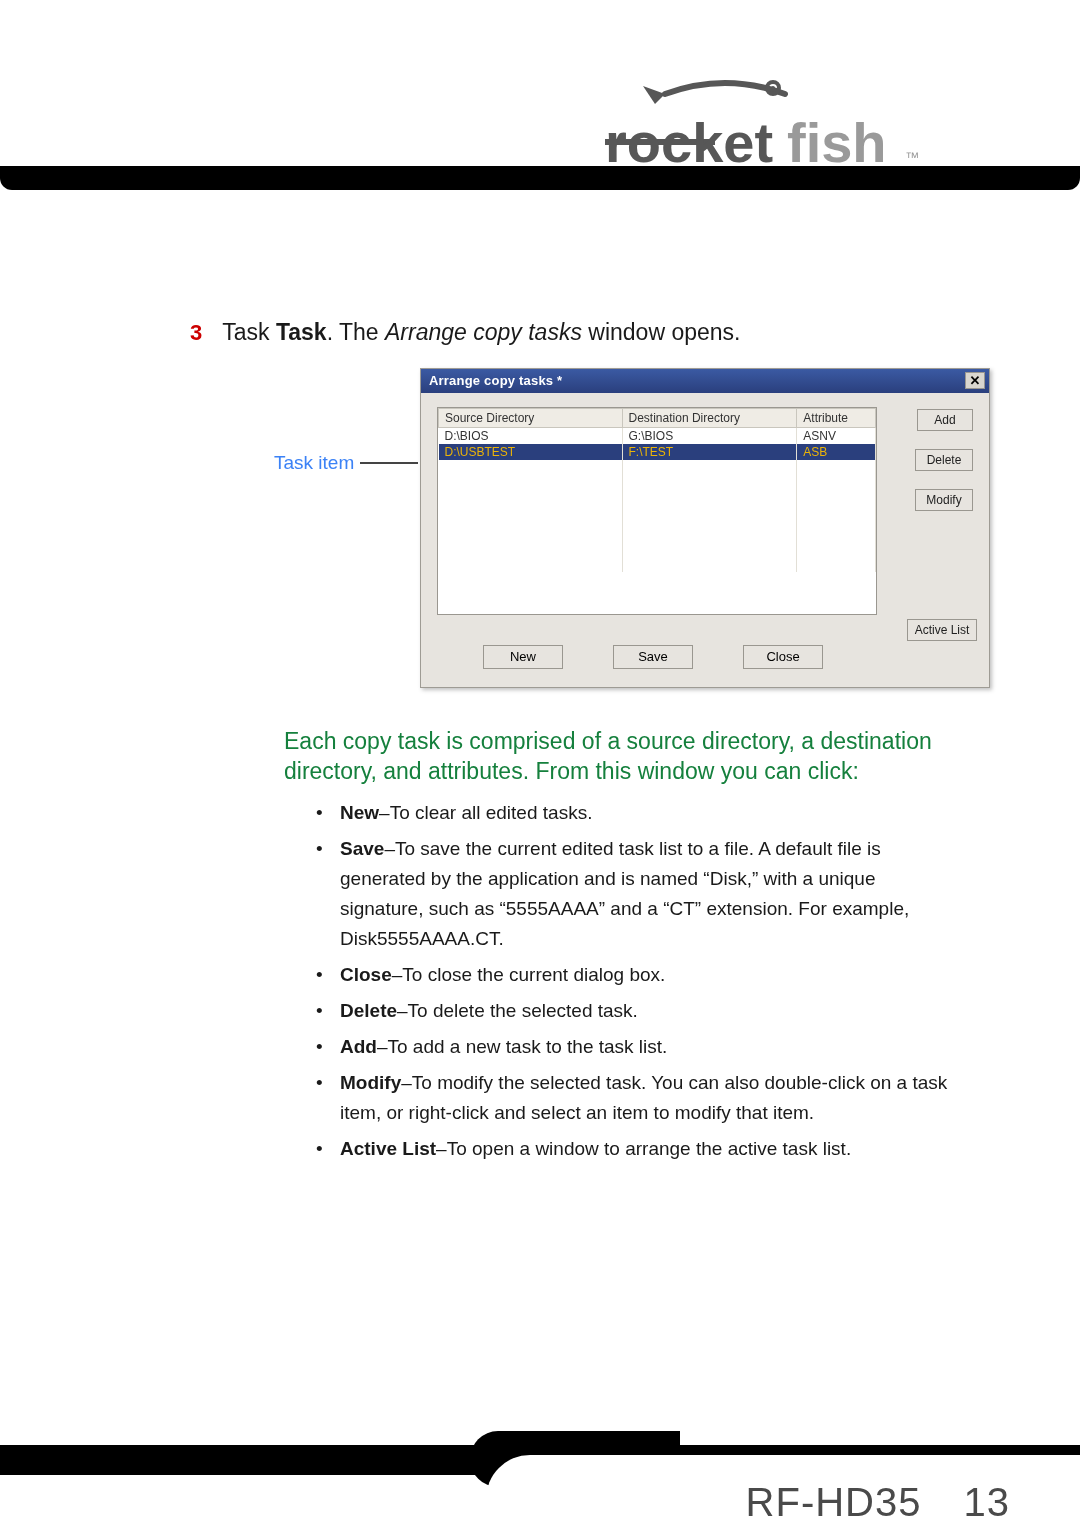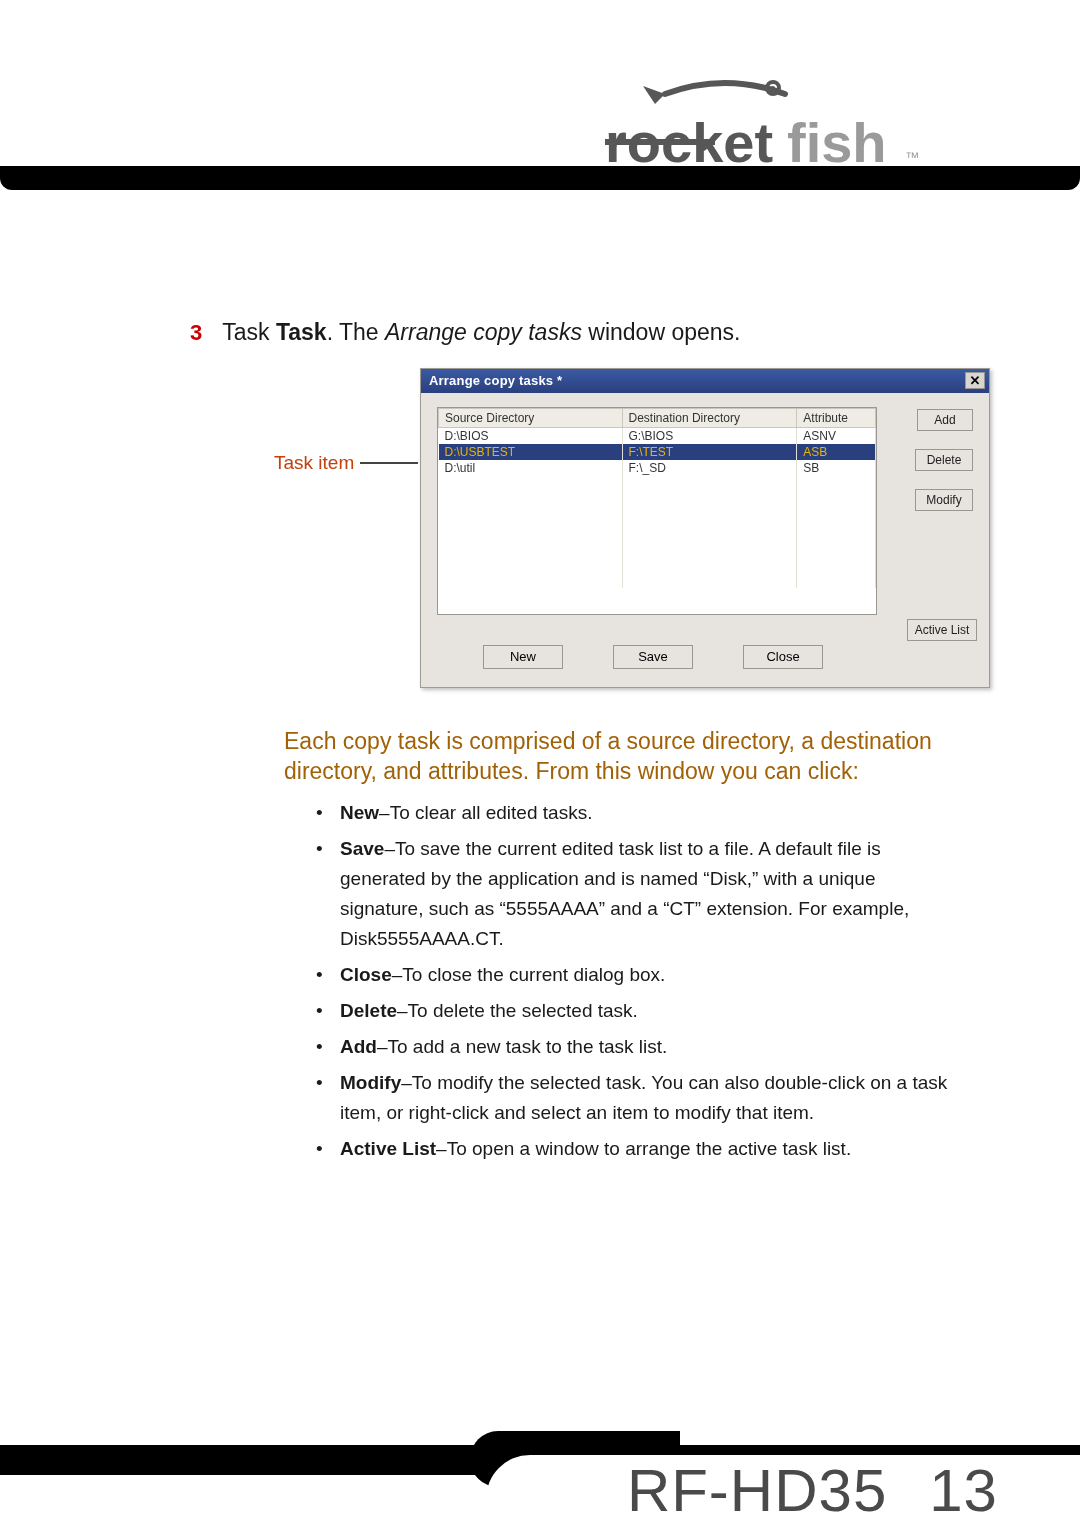--- a/index.html
+++ b/index.html
@@ -13,21 +13,21 @@
   .black-band { position: absolute; left: 0; right: 0; top: 138px; height: 16px; background: #000; border-radius: 0 0 12px 12px; }
   .black-under { position: absolute; left: 0; right: 0; top: 130px; height: 10px; background: #000; }
 
   
   .step-line { position: absolute; left: 190px; top: 283px; font-size: 23px; color: #1a1a1a; }
   .step-line .num { color: #c00; font-weight: 700; margin-right: 14px; font-size: 22px; }
   .step-line .bold { font-weight: 700; }
   .step-line .ital { font-style: italic; }
 
   
-  .task-item-label { position: absolute; left: 274px; top: 416px; font-size: 19px; color: #c2410c; }
+  .task-item-label { position: absolute; left: 274px; top: 416px; font-size: 19px; color: #3b82f6; }
   .task-item-line { position: absolute; left: 360px; top: 426px; width: 58px; height: 0; border-top: 2px solid #444; }
 
   
   .dialog { position: absolute; left: 420px; top: 332px; width: 570px; height: 320px; background: #e7e4df; border: 1px solid #9e9b94; box-shadow: 2px 2px 4px rgba(0,0,0,.25); }
   .dialog .titlebar { height: 24px; background: linear-gradient(#3b5aa3,#2a3f7d); color: #fff; font-size: 13px; padding: 4px 8px; position: relative; font-weight: 600; letter-spacing: .2px; }
   .dialog .close-x { position: absolute; right: 4px; top: 3px; width: 20px; height: 17px; background: #d9d6cf; color: #000; font-size: 13px; line-height: 15px; text-align: center; border: 1px solid #9a9790; font-weight: 700; }
   .table-wrap { position: absolute; left: 16px; top: 38px; width: 440px; height: 208px; background: #fff; border: 1px solid #9a9790; overflow: hidden; }
   .tbl { width: 100%; border-collapse: collapse; font-size: 12px; color: #333; }
   .tbl th { background: #efece5; border: 1px solid #c9c6bd; padding: 2px 6px; text-align: left; font-weight: 400; }
   .tbl td { border-right: 1px solid #e2dfd6; padding: 1px 6px; }
@@ -39,33 +39,33 @@
   .side-btn.delete { top: 80px; width: 58px; }
   .side-btn.modify { top: 120px; width: 58px; }
   .side-btn.active { top: 250px; width: 70px; right: 12px; }
 
   .bottom-btn { position: absolute; bottom: 18px; width: 80px; height: 24px; background: #e7e4df; border: 1px solid #9a9790; font-size: 13px; text-align: center; line-height: 22px; }
   .bottom-btn.new { left: 62px; }
   .bottom-btn.save { left: 192px; }
   .bottom-btn.close { left: 322px; }
 
   
-  .intro-para { position: absolute; left: 284px; top: 690px; width: 680px; font-size: 23px; line-height: 30px; color: #a16207; }
+  .intro-para { position: absolute; left: 284px; top: 690px; width: 680px; font-size: 23px; line-height: 30px; color: #15803d; }
 
   
   .bullets { position: absolute; left: 312px; top: 762px; width: 650px; font-size: 19px; line-height: 30px; color: #1a1a1a; }
   .bullets li { list-style: none; position: relative; padding-left: 28px; margin-bottom: 6px; }
   .bullets li::before { content: "•"; position: absolute; left: 4px; top: 0; }
   .bullets .lead { font-weight: 700; }
 
   
   .footer-bar { position: absolute; left: 0; bottom: 90px; right: 0; height: 30px; background: #000; }
   .footer-pill { position: absolute; left: 470px; bottom: 78px; width: 210px; height: 56px; background: #000; border-radius: 28px 0 0 28px; }
   .footer-white { position: absolute; left: 486px; bottom: 26px; right: 0; height: 84px; background: #fff; border-top-left-radius: 44px; }
-  .footer-text { position: absolute; right: 82px; bottom: 40px; font-size: 60px; color: #4a4a4a; letter-spacing: 1px; }
+  .footer-text { position: absolute; right: 70px; bottom: 40px; font-size: 40px; color: #4a4a4a; letter-spacing: 1px; }
   .footer-text .pn { margin-left: 42px; }
 </style>
 </head>
 <body>
 
 <div class="page">
 
   <div class="header-area">
     <div class="black-under"></div>
     <div class="black-band"></div>
@@ -111,25 +111,20 @@
         <tbody>
           <tr>
             <td>D:\BIOS</td>
             <td>G:\BIOS</td>
             <td>ASNV</td>
           </tr>
           <tr class="sel">
             <td>D:\USBTEST</td>
             <td>F:\TEST</td>
             <td>ASB</td>
-          </tr>
-          <tr>
-            <td>D:\util</td>
-            <td>F:\_SD</td>
-            <td>SB</td>
           </tr>
           <tr class="spacer-row">
               <td></td>
               <td></td>
               <td></td>
             </tr>
           <tr class="spacer-row">
               <td></td>
               <td></td>
               <td></td>

